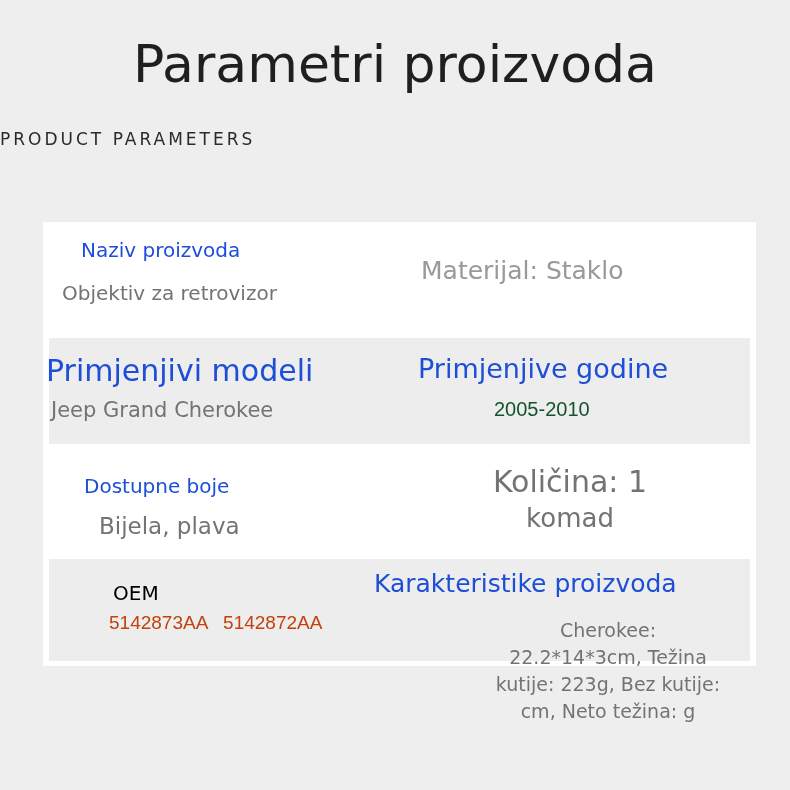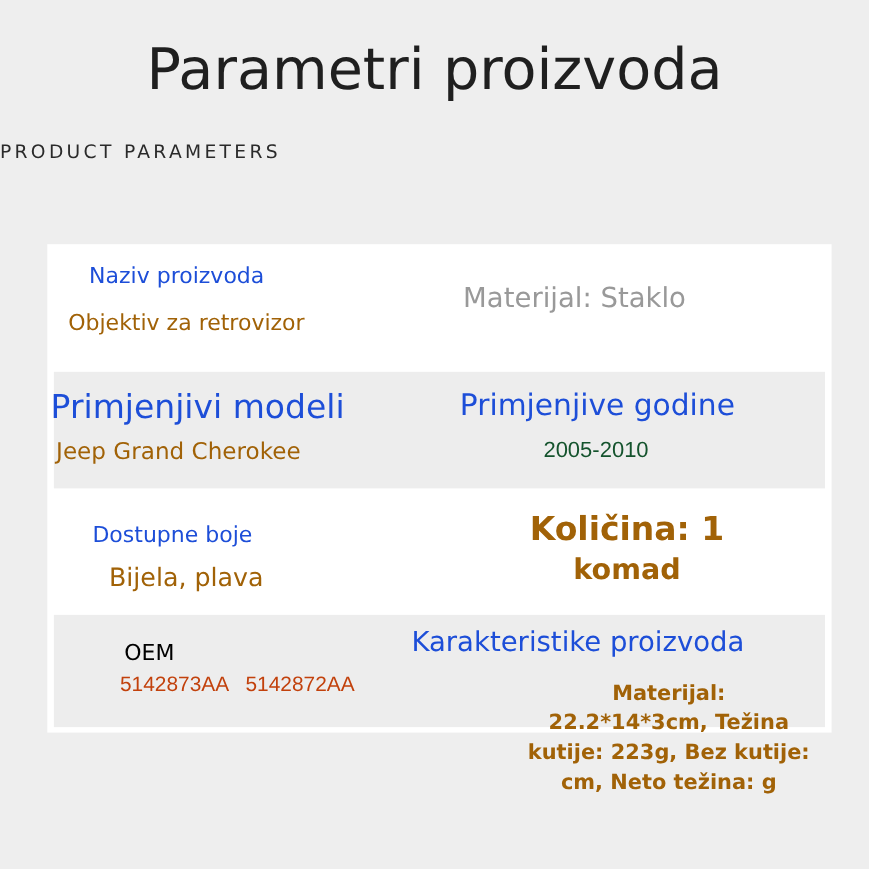--- a/index.html
+++ b/index.html
@@ -50,23 +50,23 @@
       background: #ededed;
     }
     .band-2 { top: 338px; height: 106px; }
     .band-4 { top: 559px; height: 102px; }
     .txt {
       position: absolute;
       white-space: nowrap;
       color: #8a8a8a;
     }
     .lbl { color: #1d4ed8; }
-    .val { color: #a16207; }
+    .val { color: #737373; }
     .dark { color: #14532d; }
-    .center { text-align: center; font-weight: bold; }
+    .center { text-align: center; }
   </style>
 </head>
 <body>
 
 <div class="title">Parametri proizvoda</div>
 <div class="subtitle">PRODUCT PARAMETERS</div>
 
 <div class="panel"></div>
 <div class="band band-2"></div>
 <div class="band band-4"></div>
@@ -82,16 +82,16 @@
 
 <div class="txt lbl" style="left:84px; top:474px; font-size:20px;">Dostupne boje</div>
 <div class="txt val" style="left:99px; top:513px; font-size:23px;">Bijela, plava</div>
 <div class="txt val center" style="left:470px; width:200px; top:464px; font-size:30px;">Količina: 1</div>
 <div class="txt val center" style="left:470px; width:200px; top:503px; font-size:26px;">komad</div>
 
 <div class="txt" style="left:113px; top:581px; font-size:20px; color:#000000;">OEM</div>
 <div class="txt" style="left:109px; top:612px; font-size:19px; color:#c2410c; white-space:pre; font-family:'Liberation Sans', sans-serif;">5142873AA   5142872AA</div>
 <div class="txt lbl" style="left:374px; top:569px; font-size:25px;">Karakteristike proizvoda</div>
 
-<div class="txt val center" style="left:458px; width:300px; top:619px; font-size:19px;">Materijal:</div>
+<div class="txt val center" style="left:458px; width:300px; top:619px; font-size:19px;">Cherokee:</div>
 <div class="txt val center" style="left:458px; width:300px; top:646px; font-size:19px;">22.2*14*3cm, Težina</div>
 <div class="txt val center" style="left:458px; width:300px; top:673px; font-size:19px;">kutije: 223g, Bez kutije:</div>
 <div class="txt val center" style="left:458px; width:300px; top:700px; font-size:19px;">cm, Neto težina: g</div>
 
 </body></html>

